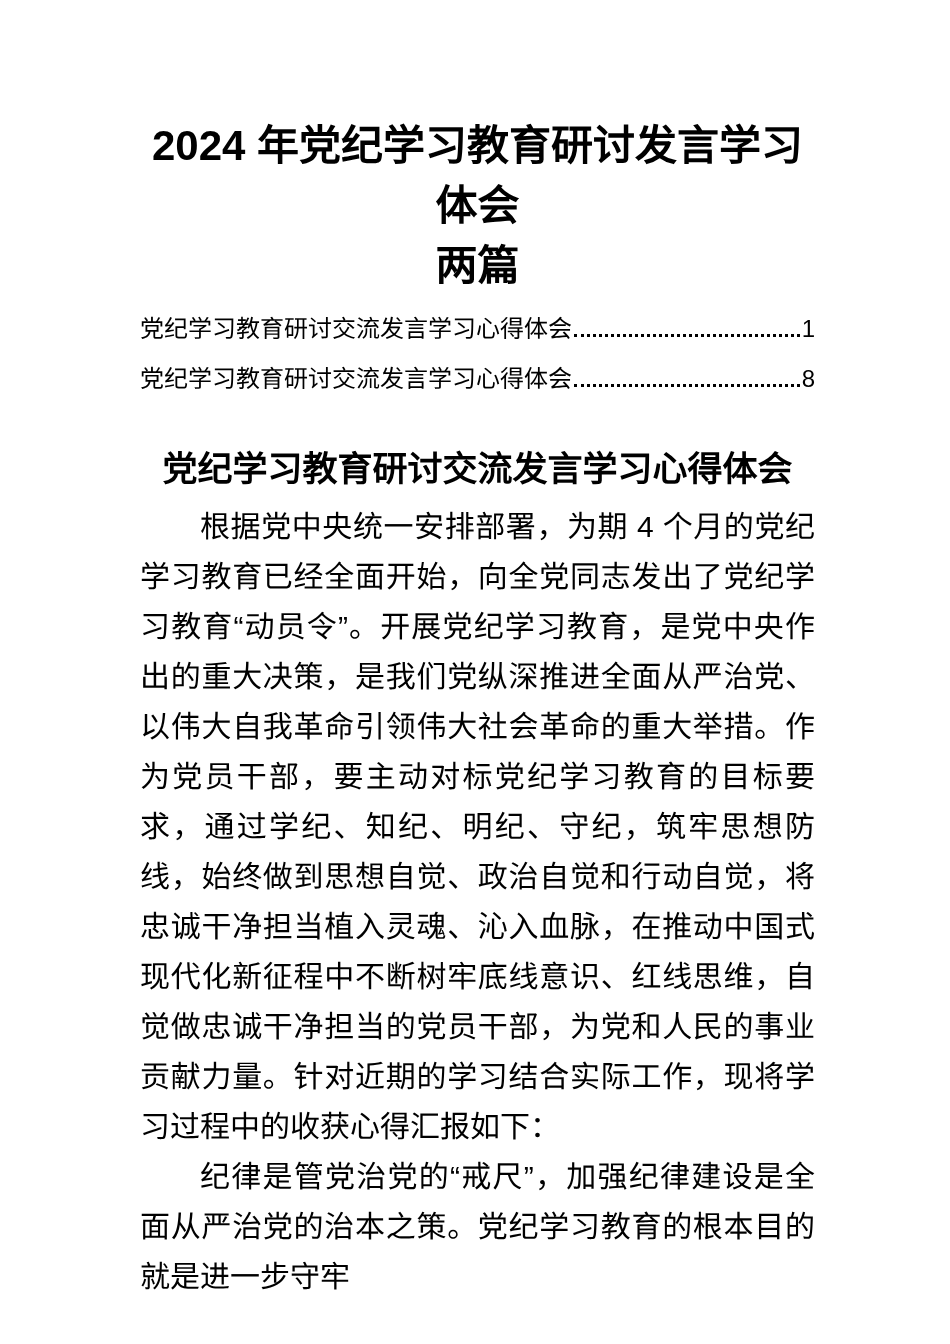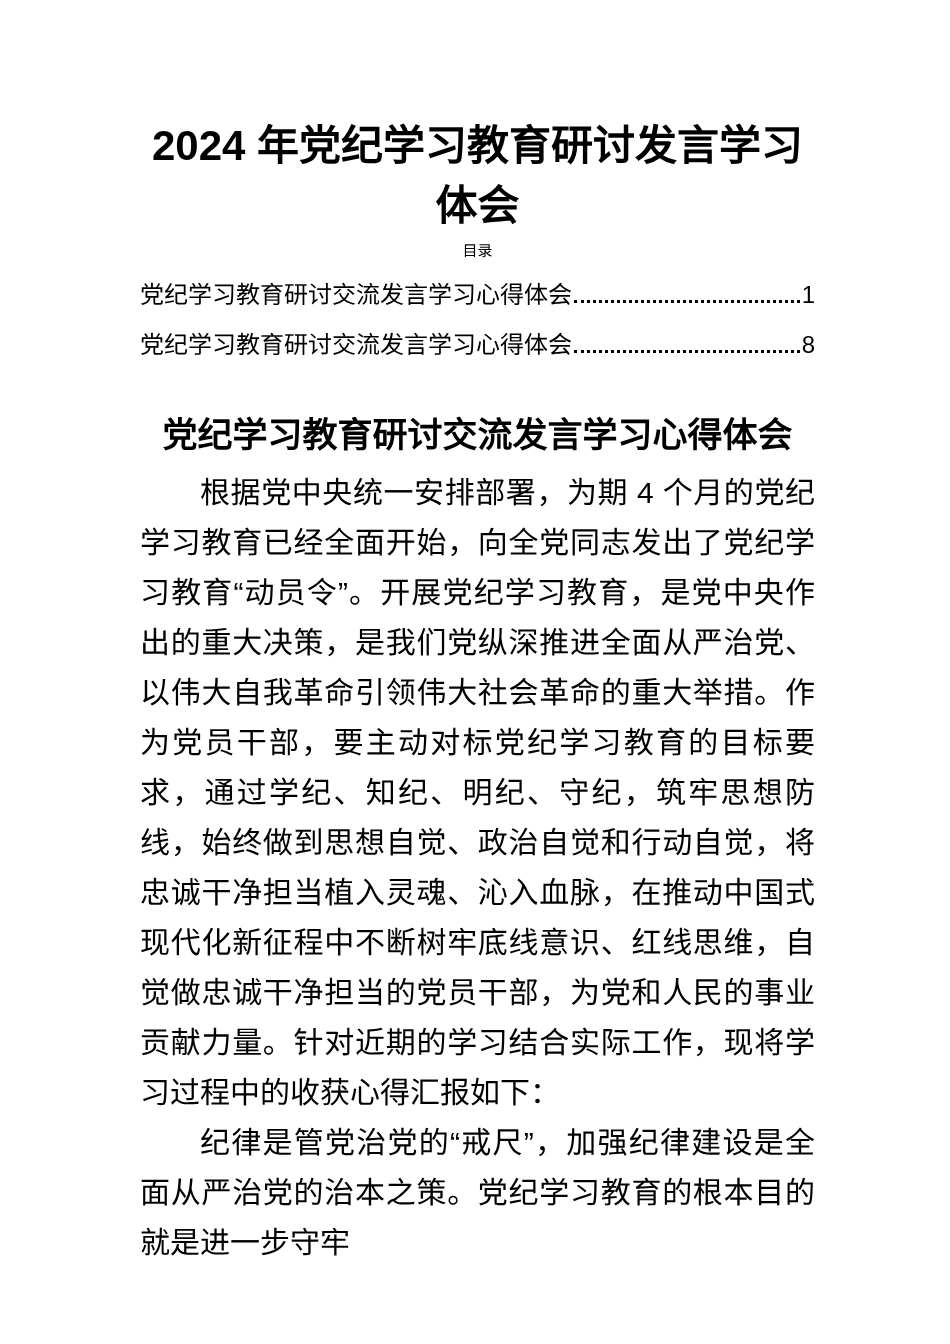--- a/index.html
+++ b/index.html
@@ -84,23 +84,23 @@
     font-weight: 700;
   }
 </style>
 </head>
 <body>
 
 <div class="page">
 
   <h1 class="doc-title">
     <span class="title-line">2024 年党纪学习教育研讨发言学习体会</span>
+    <span class="title-line">两篇</span>
   </h1>
 
-  <div class="toc-label">目录</div>
 
   <nav class="toc">
     <div class="toc-entry">
       <span class="toc-entry-title">党纪学习教育研讨交流发言学习心得体会</span>
       <span class="toc-leader"></span>
       <span class="toc-page-number">1</span>
     </div>
     <div class="toc-entry">
       <span class="toc-entry-title">党纪学习教育研讨交流发言学习心得体会</span>
       <span class="toc-leader"></span>

